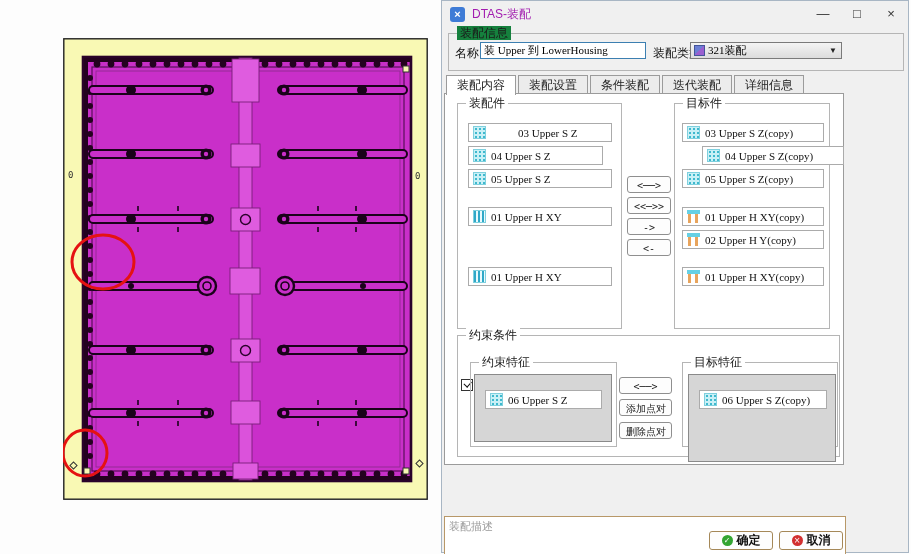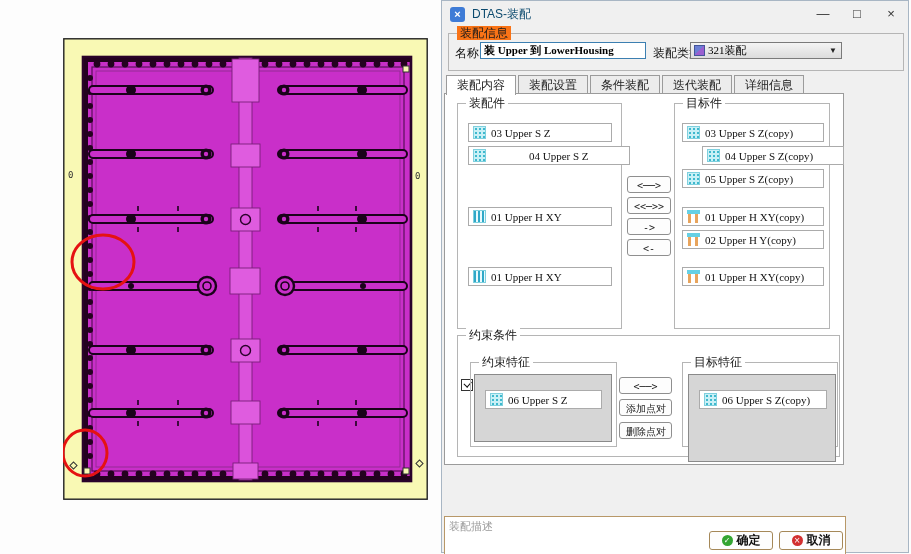--- a/index.html
+++ b/index.html
@@ -6,31 +6,31 @@
   body{width:911px;height:554px;background:#ffffff;font-family:"Liberation Sans",sans-serif;-webkit-font-smoothing:antialiased;}
   .stage{position:relative;width:911px;height:554px;overflow:hidden;background:#fdfdfd;}
 
   
   .viewport{position:absolute;left:63px;top:38px;width:365px;height:462px;}
 
   
   .dialog{position:absolute;left:441px;top:0;width:468px;height:553px;background:#f0f0f0;border:1px solid #a8b6c4;box-sizing:border-box;font-family:"Liberation Serif","DejaVu Serif",serif;}
   .titlebar{position:absolute;left:0;top:0;width:100%;height:26px;display:flex;align-items:center;font-family:"Liberation Sans",sans-serif;}
   .app-icon{width:15px;height:15px;margin-left:8px;border-radius:3px;background:#3e7bd6;color:#fff;font-size:11px;line-height:15px;text-align:center;font-weight:bold;}
-  .title-text{margin-left:7px;font-size:12px;color:#0c4a6e;}
+  .title-text{margin-left:7px;font-size:12px;color:#a21caf;}
   .win-controls{margin-left:auto;display:flex;align-items:center;height:100%;}
   .win-btn{width:34px;text-align:center;font-size:13px;color:#333;line-height:26px;cursor:default;}
 
   .groupbox{position:absolute;border:1px solid #b5b5b5;box-sizing:border-box;}
-  .gb-legend{position:absolute;top:-8px;left:8px;padding:0 3px;font-size:12px;color:#1a1a1a;background:#f97316;line-height:14px;white-space:nowrap;}
+  .gb-legend{position:absolute;top:-8px;left:8px;padding:0 3px;font-size:12px;color:#1a1a1a;background:#15803d;line-height:14px;white-space:nowrap;}
   .on-white .gb-legend, .gb-white > .gb-legend{background:#ffffff;}
 
   .info-group{left:6px;top:32px;width:456px;height:38px;background:#f0f0f0;}
   .fld-label{position:absolute;font-size:12px;color:#111;top:11px;}
-  .name-input{position:absolute;left:31px;top:8px;width:166px;height:17px;border:1px solid #3c7fb1;background:#fff;font-size:11px;font-family:"Liberation Serif",serif;padding:0 3px;box-sizing:border-box;line-height:15px;white-space:nowrap;overflow:hidden;font-weight:bold;}
+  .name-input{position:absolute;left:31px;top:8px;width:166px;height:17px;border:1px solid #3c7fb1;background:#fff;font-size:11px;font-family:"Liberation Serif",serif;padding:0 3px;box-sizing:border-box;line-height:15px;white-space:nowrap;overflow:hidden;}
   .type-combo{position:absolute;left:241px;top:8px;width:152px;height:17px;border:1px solid #7a7a7a;background:linear-gradient(#f4f4f4,#dcdcdc);box-sizing:border-box;display:flex;align-items:center;font-size:11px;}
   .combo-icon{width:11px;height:11px;margin:0 3px 0 3px;background:linear-gradient(135deg,#6b7fd4 0 45%,#9a5fd0 45% 100%);border:1px solid #44549a;box-sizing:border-box;}
   .combo-caret{margin-left:auto;margin-right:4px;font-size:8px;color:#222;}
 
   .tabs{position:absolute;left:4px;top:74px;height:19px;display:flex;font-size:12px;}
   .tab{height:18px;line-height:18px;padding:0 10px;border:1px solid #9b9b9b;border-bottom:none;background:#ececec;color:#222;margin-right:2px;white-space:nowrap;}
   .tab.active{background:#ffffff;height:19px;font-weight:normal;position:relative;z-index:3;}
 
   .tabpage{position:absolute;left:2px;top:92px;width:400px;height:372px;background:#ffffff;border:1px solid #9b9b9b;box-sizing:border-box;z-index:2;}
 
@@ -307,27 +307,31 @@
       <div class="tab">条件装配</div>
       <div class="tab">迭代装配</div>
       <div class="tab">详细信息</div>
     </div>
 
     <div class="tabpage on-white">
 
       <div class="groupbox gb-white" style="left:12px;top:9px;width:165px;height:226px;">
         <span class="gb-legend">装配件</span>
       </div>
-      <div class="list-item" style="left:23px;top:29px;width:144px;">
+      <div class="list-item" style="left:23px;top:29px;width:144px;gap:27px;">
         <span class="ic ic-surface"></span>
         <span class="item-label">03 Upper S Z</span>
       </div>
-      <div class="list-item" style="left:23px;top:52px;width:162px;gap:38px;">
+      <div class="list-item" style="left:23px;top:52px;width:135px;">
         <span class="ic ic-surface"></span>
         <span class="item-label">04 Upper S Z</span>
+      </div>
+      <div class="list-item" style="left:23px;top:75px;width:144px;">
+        <span class="ic ic-surface"></span>
+        <span class="item-label">05 Upper S Z</span>
       </div>
       <div class="list-item" style="left:23px;top:113px;width:144px;">
         <span class="ic ic-hole-cyan"></span>
         <span class="item-label">01 Upper H XY</span>
       </div>
       <div class="list-item" style="left:23px;top:173px;width:144px;">
         <span class="ic ic-hole-cyan"></span>
         <span class="item-label">01 Upper H XY</span>
       </div>
 

